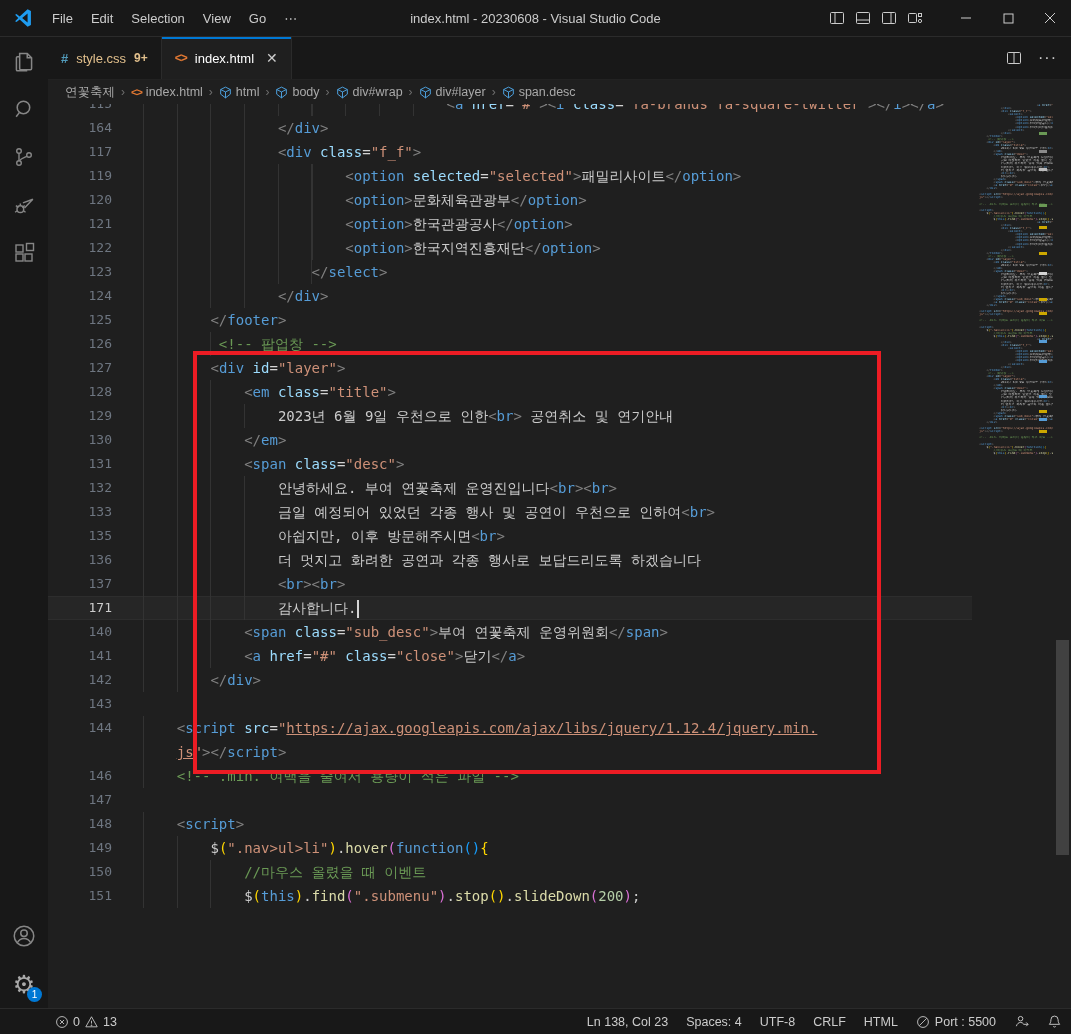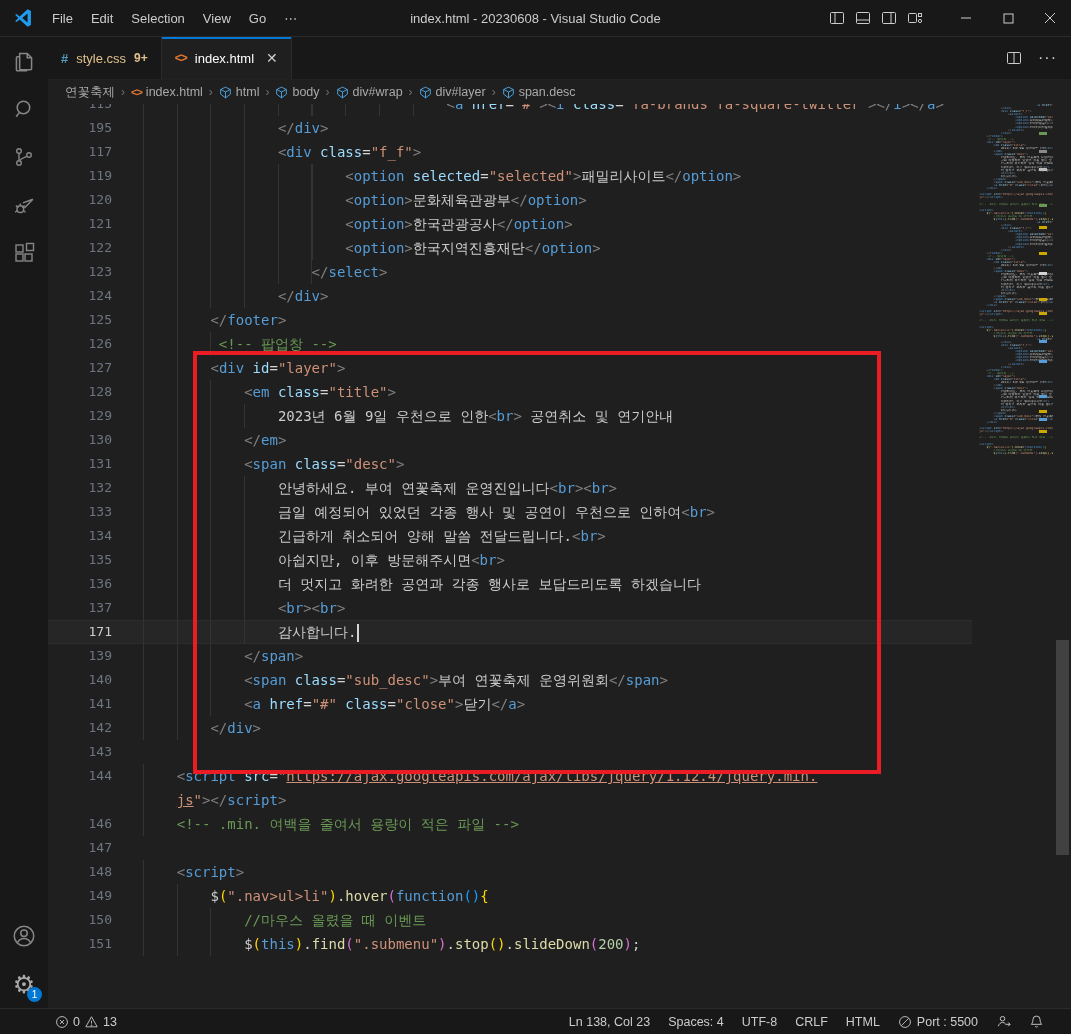--- a/index.html
+++ b/index.html
@@ -67,21 +67,21 @@
   .scroll-thumb { position:absolute; right:2px; top:536px; width:13px; height:215px; background:rgba(121,121,121,0.38); }
 
   
   .annotation-box { position:absolute; left:193px; top:351px; width:688px; height:423px; border:4px solid #ec1c24; z-index:10; pointer-events:none; }
 
   
   .statusbar { position:absolute; left:0; right:0; bottom:0; height:26px; background:#181818; border-top:1px solid #2b2b2b;
                display:flex; align-items:center; font-size:12.5px; color:#cccccc; z-index:20; }
   .sb-left { display:flex; align-items:center; gap:4px; padding-left:55px; }
   .sb-problem { display:flex; align-items:center; gap:4px; }
-  .sb-right { margin-left:auto; display:flex; align-items:center; padding-right:18px; }
+  .sb-right { margin-left:auto; display:flex; align-items:center; padding-right:0; }
   .sb-item { padding:0 9px; display:flex; align-items:center; gap:5px; white-space:nowrap; }
   svg.ico { display:block; }
 </style>
 </head>
 <body>
 
 <div class="titlebar">
   <svg class="vsc-logo" viewBox="0 0 24 24">
     <path fill="#2196ccf" d="M0 0"></path>
     <path fill="#1f9cf0" d="M17.5 1.5 8 10.2 4.2 7.3 2.5 8.2l3.9 3.8-3.9 3.8 1.7.9L8 13.8l9.5 8.7 4-2V3.5zm0 5.2v10.6L11 12z"></path>
@@ -274,43 +274,41 @@
             <path d="M1.8 3.8 7 6.4l5.2-2.6M7 6.4v6.4"></path>
           </svg>
         </span>
         <span>span.desc</span>
       </span>
     </div>
 
   <div class="editor">
     <div class="code-scroll">
         <div class="row"><div class="gutter">115</div><div class="code"><span class="indent" style="width: 303.48px;"></span><span style="color: rgb(128, 128, 128);">&lt;</span><span style="color: rgb(86, 156, 214);">a</span><span style="color: rgb(212, 212, 212);"> </span><span style="color: rgb(156, 220, 254);">href</span><span style="color: rgb(212, 212, 212);">=</span><span style="color: rgb(206, 145, 120);">"#"</span><span style="color: rgb(128, 128, 128);">&gt;&lt;</span><span style="color: rgb(86, 156, 214);">i</span><span style="color: rgb(212, 212, 212);"> </span><span style="color: rgb(156, 220, 254);">class</span><span style="color: rgb(212, 212, 212);">=</span><span style="color: rgb(206, 145, 120);">"fa-brands fa-square-twitter"</span><span style="color: rgb(128, 128, 128);">&gt;&lt;/</span><span style="color: rgb(86, 156, 214);">i</span><span style="color: rgb(128, 128, 128);">&gt;&lt;/</span><span style="color: rgb(86, 156, 214);">a</span><span style="color: rgb(128, 128, 128);">&gt;</span></div></div>
-        <div class="row"><div class="gutter">195</div><div class="code"><span class="indent" style="width: 134.88px;"></span><span style="color: rgb(128, 128, 128);">&lt;/</span><span style="color: rgb(86, 156, 214);">div</span><span style="color: rgb(128, 128, 128);">&gt;</span></div></div>
+        <div class="row"><div class="gutter">164</div><div class="code"><span class="indent" style="width: 134.88px;"></span><span style="color: rgb(128, 128, 128);">&lt;/</span><span style="color: rgb(86, 156, 214);">div</span><span style="color: rgb(128, 128, 128);">&gt;</span></div></div>
         <div class="row"><div class="gutter">117</div><div class="code"><span class="indent" style="width: 134.88px;"></span><span style="color: rgb(128, 128, 128);">&lt;</span><span style="color: rgb(86, 156, 214);">div</span><span style="color: rgb(212, 212, 212);"> </span><span style="color: rgb(156, 220, 254);">class</span><span style="color: rgb(212, 212, 212);">=</span><span style="color: rgb(206, 145, 120);">"f_f"</span><span style="color: rgb(128, 128, 128);">&gt;</span></div></div>
         <div class="row"><div class="gutter">119</div><div class="code"><span class="indent" style="width: 202.32px;"></span><span style="color: rgb(128, 128, 128);">&lt;</span><span style="color: rgb(86, 156, 214);">option</span><span style="color: rgb(212, 212, 212);"> </span><span style="color: rgb(156, 220, 254);">selected</span><span style="color: rgb(212, 212, 212);">=</span><span style="color: rgb(206, 145, 120);">"selected"</span><span style="color: rgb(128, 128, 128);">&gt;</span><span style="color: rgb(204, 204, 204);">패밀리사이트</span><span style="color: rgb(128, 128, 128);">&lt;/</span><span style="color: rgb(86, 156, 214);">option</span><span style="color: rgb(128, 128, 128);">&gt;</span></div></div>
         <div class="row"><div class="gutter">120</div><div class="code"><span class="indent" style="width: 202.32px;"></span><span style="color: rgb(128, 128, 128);">&lt;</span><span style="color: rgb(86, 156, 214);">option</span><span style="color: rgb(128, 128, 128);">&gt;</span><span style="color: rgb(204, 204, 204);">문화체육관광부</span><span style="color: rgb(128, 128, 128);">&lt;/</span><span style="color: rgb(86, 156, 214);">option</span><span style="color: rgb(128, 128, 128);">&gt;</span></div></div>
         <div class="row"><div class="gutter">121</div><div class="code"><span class="indent" style="width: 202.32px;"></span><span style="color: rgb(128, 128, 128);">&lt;</span><span style="color: rgb(86, 156, 214);">option</span><span style="color: rgb(128, 128, 128);">&gt;</span><span style="color: rgb(204, 204, 204);">한국관광공사</span><span style="color: rgb(128, 128, 128);">&lt;/</span><span style="color: rgb(86, 156, 214);">option</span><span style="color: rgb(128, 128, 128);">&gt;</span></div></div>
         <div class="row"><div class="gutter">122</div><div class="code"><span class="indent" style="width: 202.32px;"></span><span style="color: rgb(128, 128, 128);">&lt;</span><span style="color: rgb(86, 156, 214);">option</span><span style="color: rgb(128, 128, 128);">&gt;</span><span style="color: rgb(204, 204, 204);">한국지역진흥재단</span><span style="color: rgb(128, 128, 128);">&lt;/</span><span style="color: rgb(86, 156, 214);">option</span><span style="color: rgb(128, 128, 128);">&gt;</span></div></div>
         <div class="row"><div class="gutter">123</div><div class="code"><span class="indent" style="width: 168.6px;"></span><span style="color: rgb(128, 128, 128);">&lt;/</span><span style="color: rgb(86, 156, 214);">select</span><span style="color: rgb(128, 128, 128);">&gt;</span></div></div>
         <div class="row"><div class="gutter">124</div><div class="code"><span class="indent" style="width: 134.88px;"></span><span style="color: rgb(128, 128, 128);">&lt;/</span><span style="color: rgb(86, 156, 214);">div</span><span style="color: rgb(128, 128, 128);">&gt;</span></div></div>
         <div class="row"><div class="gutter">125</div><div class="code"><span class="indent" style="width: 67.44px;"></span><span style="color: rgb(128, 128, 128);">&lt;/</span><span style="color: rgb(86, 156, 214);">footer</span><span style="color: rgb(128, 128, 128);">&gt;</span></div></div>
         <div class="row"><div class="gutter">126</div><div class="code"><span class="indent" style="width: 75.87px;"></span><span style="color: rgb(106, 153, 85);">&lt;!-- 팝업창 --&gt;</span></div></div>
         <div class="row"><div class="gutter">127</div><div class="code"><span class="indent" style="width: 67.44px;"></span><span style="color: rgb(128, 128, 128);">&lt;</span><span style="color: rgb(86, 156, 214);">div</span><span style="color: rgb(212, 212, 212);"> </span><span style="color: rgb(156, 220, 254);">id</span><span style="color: rgb(212, 212, 212);">=</span><span style="color: rgb(206, 145, 120);">"layer"</span><span style="color: rgb(128, 128, 128);">&gt;</span></div></div>
         <div class="row"><div class="gutter">128</div><div class="code"><span class="indent" style="width: 101.16px;"></span><span style="color: rgb(128, 128, 128);">&lt;</span><span style="color: rgb(86, 156, 214);">em</span><span style="color: rgb(212, 212, 212);"> </span><span style="color: rgb(156, 220, 254);">class</span><span style="color: rgb(212, 212, 212);">=</span><span style="color: rgb(206, 145, 120);">"title"</span><span style="color: rgb(128, 128, 128);">&gt;</span></div></div>
         <div class="row"><div class="gutter">129</div><div class="code"><span class="indent" style="width: 134.88px;"></span><span style="color: rgb(204, 204, 204);">2023년 6월 9일 우천으로 인한</span><span style="color: rgb(128, 128, 128);">&lt;</span><span style="color: rgb(86, 156, 214);">br</span><span style="color: rgb(128, 128, 128);">&gt;</span><span style="color: rgb(204, 204, 204);"> 공연취소 및 연기안내</span></div></div>
         <div class="row"><div class="gutter">130</div><div class="code"><span class="indent" style="width: 101.16px;"></span><span style="color: rgb(128, 128, 128);">&lt;/</span><span style="color: rgb(86, 156, 214);">em</span><span style="color: rgb(128, 128, 128);">&gt;</span></div></div>
         <div class="row"><div class="gutter">131</div><div class="code"><span class="indent" style="width: 101.16px;"></span><span style="color: rgb(128, 128, 128);">&lt;</span><span style="color: rgb(86, 156, 214);">span</span><span style="color: rgb(212, 212, 212);"> </span><span style="color: rgb(156, 220, 254);">class</span><span style="color: rgb(212, 212, 212);">=</span><span style="color: rgb(206, 145, 120);">"desc"</span><span style="color: rgb(128, 128, 128);">&gt;</span></div></div>
         <div class="row"><div class="gutter">132</div><div class="code"><span class="indent" style="width: 134.88px;"></span><span style="color: rgb(204, 204, 204);">안녕하세요. 부여 연꽃축제 운영진입니다</span><span style="color: rgb(128, 128, 128);">&lt;</span><span style="color: rgb(86, 156, 214);">br</span><span style="color: rgb(128, 128, 128);">&gt;&lt;</span><span style="color: rgb(86, 156, 214);">br</span><span style="color: rgb(128, 128, 128);">&gt;</span></div></div>
         <div class="row"><div class="gutter">133</div><div class="code"><span class="indent" style="width: 134.88px;"></span><span style="color: rgb(204, 204, 204);">금일 예정되어 있었던 각종 행사 및 공연이 우천으로 인하여</span><span style="color: rgb(128, 128, 128);">&lt;</span><span style="color: rgb(86, 156, 214);">br</span><span style="color: rgb(128, 128, 128);">&gt;</span></div></div>
-        <div class="row"><div class="gutter">134</div><div class="code"><span class="indent" style="width: 134.88px;"></span><span style="color: rgb(204, 204, 204);">긴급하게 취소되어 양해 말씀 전달드립니다.</span><span style="color: rgb(128, 128, 128);">&lt;</span><span style="color: rgb(86, 156, 214);">br</span><span style="color: rgb(128, 128, 128);">&gt;</span></div></div>
         <div class="row"><div class="gutter">135</div><div class="code"><span class="indent" style="width: 134.88px;"></span><span style="color: rgb(204, 204, 204);">아쉽지만, 이후 방문해주시면</span><span style="color: rgb(128, 128, 128);">&lt;</span><span style="color: rgb(86, 156, 214);">br</span><span style="color: rgb(128, 128, 128);">&gt;</span></div></div>
         <div class="row"><div class="gutter">136</div><div class="code"><span class="indent" style="width: 134.88px;"></span><span style="color: rgb(204, 204, 204);">더 멋지고 화려한 공연과 각종 행사로 보답드리도록 하겠습니다</span></div></div>
         <div class="row"><div class="gutter">137</div><div class="code"><span class="indent" style="width: 134.88px;"></span><span style="color: rgb(128, 128, 128);">&lt;</span><span style="color: rgb(86, 156, 214);">br</span><span style="color: rgb(128, 128, 128);">&gt;&lt;</span><span style="color: rgb(86, 156, 214);">br</span><span style="color: rgb(128, 128, 128);">&gt;</span></div></div>
         <div class="row current"><div class="gutter cur-num">171</div><div class="code"><span class="indent" style="width: 134.88px;"></span><span style="color: rgb(204, 204, 204);">감사합니다.</span><span class="cursor"></span></div></div>
-        <div class="row"><div class="gutter">139</div><div class="code"><span class="indent" style="width: 101.16px;"></span><span style="color: rgb(128, 128, 128);">&lt;/</span><span style="color: rgb(86, 156, 214);">span</span><span style="color: rgb(128, 128, 128);">&gt;</span></div></div>
         <div class="row"><div class="gutter">140</div><div class="code"><span class="indent" style="width: 101.16px;"></span><span style="color: rgb(128, 128, 128);">&lt;</span><span style="color: rgb(86, 156, 214);">span</span><span style="color: rgb(212, 212, 212);"> </span><span style="color: rgb(156, 220, 254);">class</span><span style="color: rgb(212, 212, 212);">=</span><span style="color: rgb(206, 145, 120);">"sub_desc"</span><span style="color: rgb(128, 128, 128);">&gt;</span><span style="color: rgb(204, 204, 204);">부여 연꽃축제 운영위원회</span><span style="color: rgb(128, 128, 128);">&lt;/</span><span style="color: rgb(86, 156, 214);">span</span><span style="color: rgb(128, 128, 128);">&gt;</span></div></div>
         <div class="row"><div class="gutter">141</div><div class="code"><span class="indent" style="width: 101.16px;"></span><span style="color: rgb(128, 128, 128);">&lt;</span><span style="color: rgb(86, 156, 214);">a</span><span style="color: rgb(212, 212, 212);"> </span><span style="color: rgb(156, 220, 254);">href</span><span style="color: rgb(212, 212, 212);">=</span><span style="color: rgb(206, 145, 120);">"#"</span><span style="color: rgb(212, 212, 212);"> </span><span style="color: rgb(156, 220, 254);">class</span><span style="color: rgb(212, 212, 212);">=</span><span style="color: rgb(206, 145, 120);">"close"</span><span style="color: rgb(128, 128, 128);">&gt;</span><span style="color: rgb(204, 204, 204);">닫기</span><span style="color: rgb(128, 128, 128);">&lt;/</span><span style="color: rgb(86, 156, 214);">a</span><span style="color: rgb(128, 128, 128);">&gt;</span></div></div>
         <div class="row"><div class="gutter">142</div><div class="code"><span class="indent" style="width: 67.44px;"></span><span style="color: rgb(128, 128, 128);">&lt;/</span><span style="color: rgb(86, 156, 214);">div</span><span style="color: rgb(128, 128, 128);">&gt;</span></div></div>
         <div class="row"><div class="gutter">143</div><div class="code"><span class="indent" style="width: 0px;"></span></div></div>
         <div class="row"><div class="gutter">144</div><div class="code"><span class="indent" style="width: 33.72px;"></span><span style="color: rgb(128, 128, 128);">&lt;</span><span style="color: rgb(86, 156, 214);">script</span><span style="color: rgb(212, 212, 212);"> </span><span style="color: rgb(156, 220, 254);">src</span><span style="color: rgb(212, 212, 212);">=</span><span style="color: rgb(206, 145, 120);">"</span><span style="color: rgb(206, 145, 120); text-decoration: underline;">https://ajax.googleapis.com/ajax/libs/jquery/1.12.4/jquery.min.</span></div></div>
         <div class="row"><div class="gutter"></div><div class="code"><span class="indent" style="width: 33.72px;"></span><span style="color: rgb(206, 145, 120); text-decoration: underline;">js</span><span style="color: rgb(206, 145, 120);">"</span><span style="color: rgb(128, 128, 128);">&gt;&lt;/</span><span style="color: rgb(86, 156, 214);">script</span><span style="color: rgb(128, 128, 128);">&gt;</span></div></div>
         <div class="row"><div class="gutter">146</div><div class="code"><span class="indent" style="width: 33.72px;"></span><span style="color: rgb(106, 153, 85);">&lt;!-- .min. 여백을 줄여서 용량이 적은 파일 --&gt;</span></div></div>
         <div class="row"><div class="gutter">147</div><div class="code"><span class="indent" style="width: 0px;"></span></div></div>
         <div class="row"><div class="gutter">148</div><div class="code"><span class="indent" style="width: 33.72px;"></span><span style="color: rgb(128, 128, 128);">&lt;</span><span style="color: rgb(86, 156, 214);">script</span><span style="color: rgb(128, 128, 128);">&gt;</span></div></div>
         <div class="row"><div class="gutter">149</div><div class="code"><span class="indent" style="width: 67.44px;"></span><span style="color: rgb(204, 204, 204);">$</span><span style="color: rgb(255, 215, 0);">(</span><span style="color: rgb(206, 145, 120);">".nav&gt;ul&gt;li"</span><span style="color: rgb(255, 215, 0);">)</span><span style="color: rgb(204, 204, 204);">.</span><span style="color: rgb(220, 220, 170);">hover</span><span style="color: rgb(218, 112, 214);">(</span><span style="color: rgb(86, 156, 214);">function</span><span style="color: rgb(23, 159, 255);">()</span><span style="color: rgb(255, 215, 0);">{</span></div></div>

